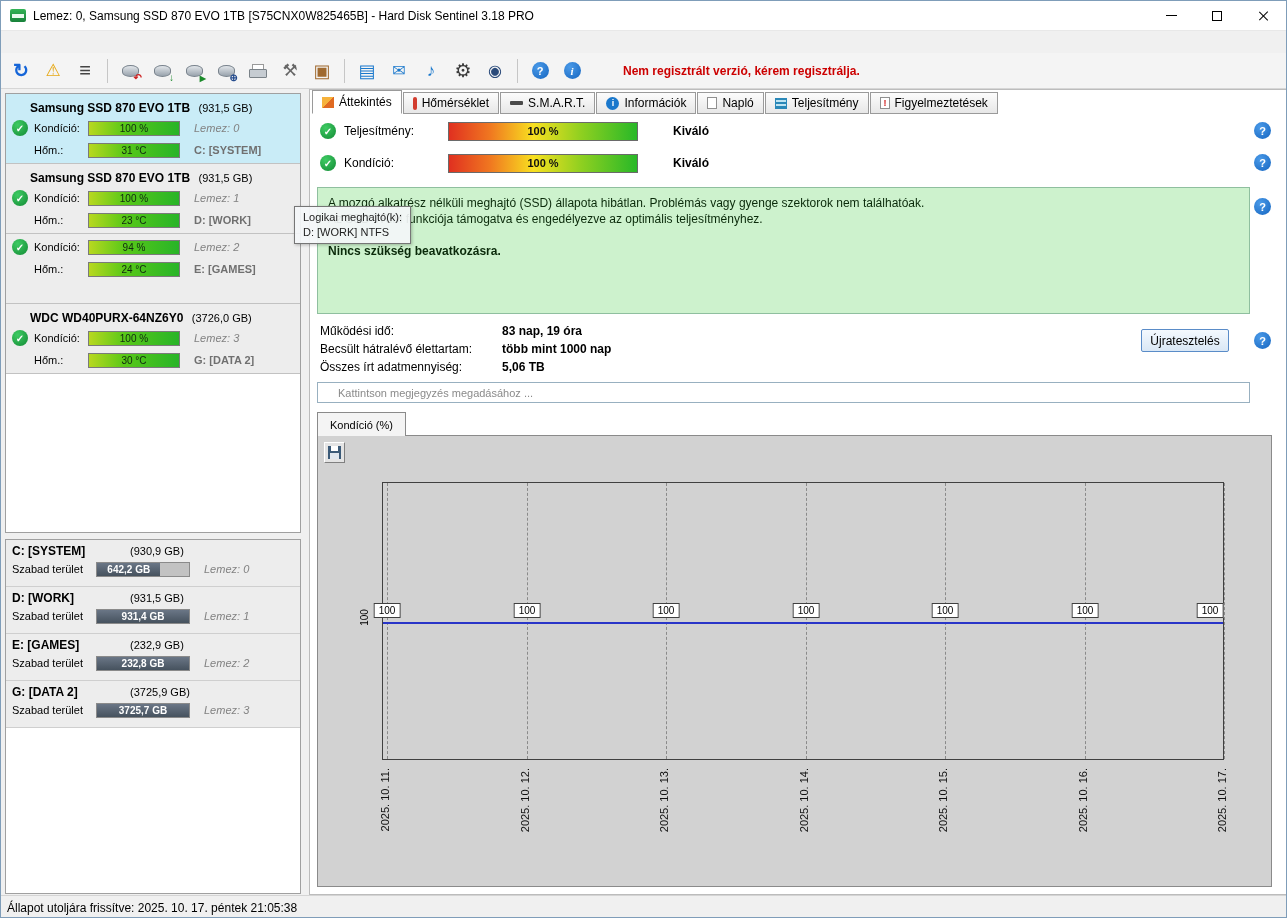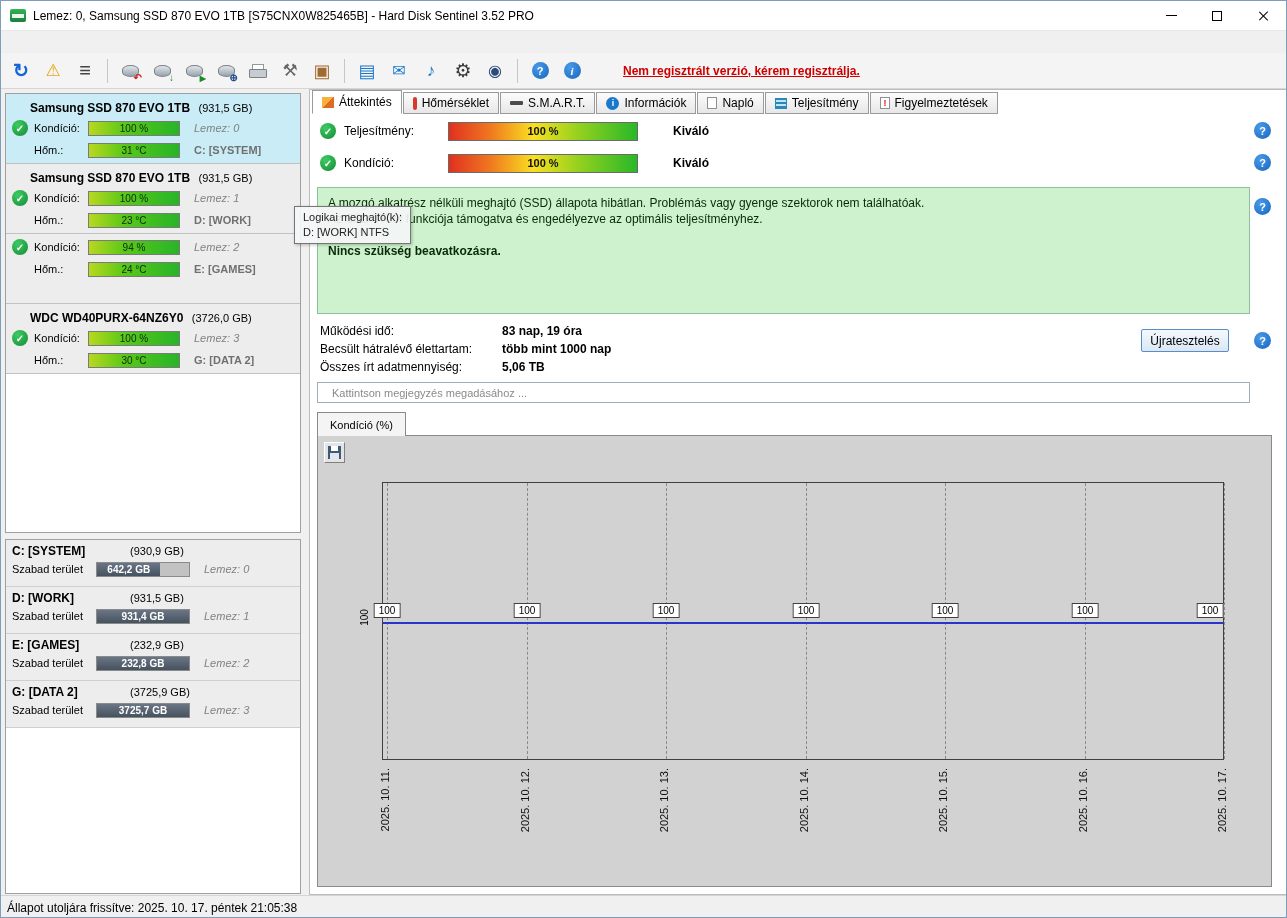--- a/index.html
+++ b/index.html
@@ -44,21 +44,21 @@
   .tb-tools::after { content:"⚒"; color:#666; }
   .tb-package::after { content:"▣"; color:#a06a30; font-size:18px; }
   .tb-notes::after { content:"▤"; color:#1a78cc; font-size:18px; }
   .tb-mail::after { content:"✉"; color:#1a78cc; font-size:16px; }
   .tb-sound::after { content:"♪"; color:#1a78cc; font-size:17px; }
   .tb-gear::after { content:"⚙"; color:#3a3a3a; font-size:19px; }
   .tb-world::after { content:"◉"; color:#2a4a7a; font-size:16px; }
   .circle-ico { width:17px; height:17px; border-radius:50%; background:radial-gradient(circle at 35% 30%,#4a9ae8,#1565c0); color:#fff; font-weight:bold; font-size:11px; display:flex; align-items:center; justify-content:center; flex:none; }
   .ci-q::after { content:"?"; }
   .ci-i::after { content:"i"; font-family:"Liberation Serif",serif; font-style:italic; }
-  .register-link { margin-left:34px; font-size:12px; font-weight:bold; color:#cc0000; text-decoration:underline; white-space:nowrap; }
+  .register-link { margin-left:34px; font-size:12px; font-weight:bold; color:#cc0000; white-space:nowrap; }
 
   
   .disk-panel { position:absolute; left:4px; top:92px; width:296px; height:440px; background:#fff; border:1px solid #a0a0a0; overflow:hidden; }
   .disk { height:70px; border-bottom:1px solid #c2c2c2; background:#ededed; padding-top:2px; }
   .disk.selected { background:#c9ecf7; }
   .disk-header { padding:2px 24px 1px; white-space:nowrap; }
   .disk-name { font-weight:bold; font-size:12px; }
   .disk-size { font-size:11px; margin-left:4px; }
   .disk-row { display:flex; align-items:center; height:22px; padding-left:6px; }
   .chk { width:16px; height:16px; border-radius:50%; background:radial-gradient(circle at 35% 30%,#3ecb63,#128a34); color:#fff; display:flex; align-items:center; justify-content:center; flex:none; font-size:10px; }
@@ -105,21 +105,21 @@
   .rating { font-size:12px; font-weight:bold; margin-left:35px; }
   .help { position:absolute; right:16px; width:17px; height:17px; border-radius:50%; background:radial-gradient(circle at 35% 30%,#4a9ae8,#1565c0); color:#fff; font-size:11px; font-weight:bold; display:flex; align-items:center; justify-content:center; }
   .help::after { content:"?"; }
 
   .status-box { position:absolute; left:7px; top:97px; width:933px; height:127px; background:#cdf2cd; border:1px solid #8fbf9f; padding:7px 10px; font-size:12px; line-height:16px; color:#0a2a0a; }
   .status-bold { font-weight:bold; margin-top:16px; }
 
   .fact { position:absolute; left:10px; font-size:12px; }
   .fact-val { position:absolute; left:192px; font-size:12px; font-weight:bold; }
   .retest { position:absolute; left:831px; top:239px; width:88px; height:23px; font-size:12px; font-family:inherit; background:linear-gradient(#f4f9fe,#d9e7f5); border:1px solid #5a8cc8; border-radius:2px; text-align:center; }
-  .comment-input { position:absolute; left:7px; top:292px; width:933px; height:21px; border:1px solid #98b0c0; font-size:11px; padding:0 14px; color:#444; font-family:inherit; }
+  .comment-input { position:absolute; left:7px; top:292px; width:933px; height:21px; border:1px solid #98b0c0; font-size:11px; padding:0 20px; color:#444; font-family:inherit; }
   .comment-input::placeholder { color:#8a8a8a; opacity:1; }
 
   .chart-tab { position:absolute; left:7px; top:322px; height:24px; padding:8px 12px; border:1px solid #8a8a8a; border-bottom:none; background:#f4f4f4; font-size:11px; display:flex; align-items:center; z-index:2; }
   .chart-panel { position:absolute; left:7px; top:345px; width:955px; height:452px; border:1px solid #8a8a8a; background:#d2d2d2; }
   .save-btn { position:absolute; left:6px; top:6px; width:21px; height:21px; background:#e4e4e4; border:1px solid; border-color:#fff #808080 #808080 #fff; display:flex; align-items:center; justify-content:center; }
   .plot { position:absolute; left:64px; top:46px; width:842px; height:278px; border:1px solid #404040; }
   .gridline { position:absolute; top:0; bottom:0; width:0; border-left:1px dashed #8a8a8a; }
   .hline { position:absolute; left:0; right:0; top:139px; height:2px; background:#2935c8; }
   .ptlabel { position:absolute; top:120px; transform:translateX(-50%); background:#fff; border:1px solid #404040; font-size:10px; padding:0 4px; line-height:13px; }
   .ytick { position:absolute; left:38px; top:176px; font-size:10px; transform:rotate(-90deg); }
@@ -127,21 +127,21 @@
 
   
   .tooltip { position:absolute; left:293px; top:205px; background:rgba(244,246,248,0.92); border:1px solid #767676; padding:3px 8px; font-size:11px; line-height:15px; color:#222; z-index:100; box-shadow:1px 1px 3px rgba(0,0,0,0.25); }
   .statusbar { position:absolute; left:0; top:894px; width:100%; height:24px; background:#f0f0f0; border-top:1px solid #d4d4d4; display:flex; align-items:center; padding-left:6px; font-size:12px; }
 </style>
 </head>
 <body>
 
 <div class="titlebar">
   <span class="app-icon"></span>
-  <span class="title">Lemez: 0, Samsung SSD 870 EVO 1TB [S75CNX0W825465B]  -  Hard Disk Sentinel 3.52 PRO</span>
+  <span class="title">Lemez: 0, Samsung SSD 870 EVO 1TB [S75CNX0W825465B]  -  Hard Disk Sentinel 3.18 PRO</span>
   <div class="win-controls">
     <span class="win-btn">
         <span class="glyph-min"></span>
       </span>
     <span class="win-btn">
         <span class="glyph-max"></span>
       </span>
     <span class="win-btn">
         <span class="glyph-close"></span>
       </span>

